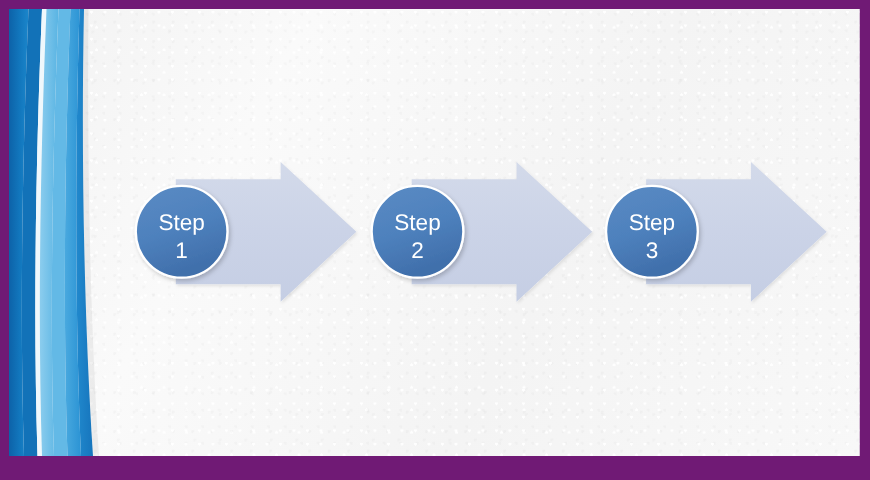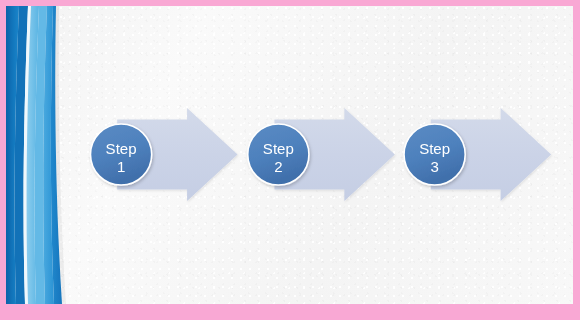--- a/index.html
+++ b/index.html
@@ -14,21 +14,21 @@
     font-family: "Liberation Sans", sans-serif;
   }
 
   
   #slide-frame {
     position: absolute;
     left: 0; top: 0;
     width: 580px;
     height: 320px;
     box-sizing: border-box;
-    background: #f9a8d4;
+    background: #701a75;
     padding: 6px 7px 16px 6px;
   }
 
   
   #slide-canvas {
     position: relative;
     width: 100%;
     height: 100%;
     overflow: hidden;
     background-color: #f6f6f6;

